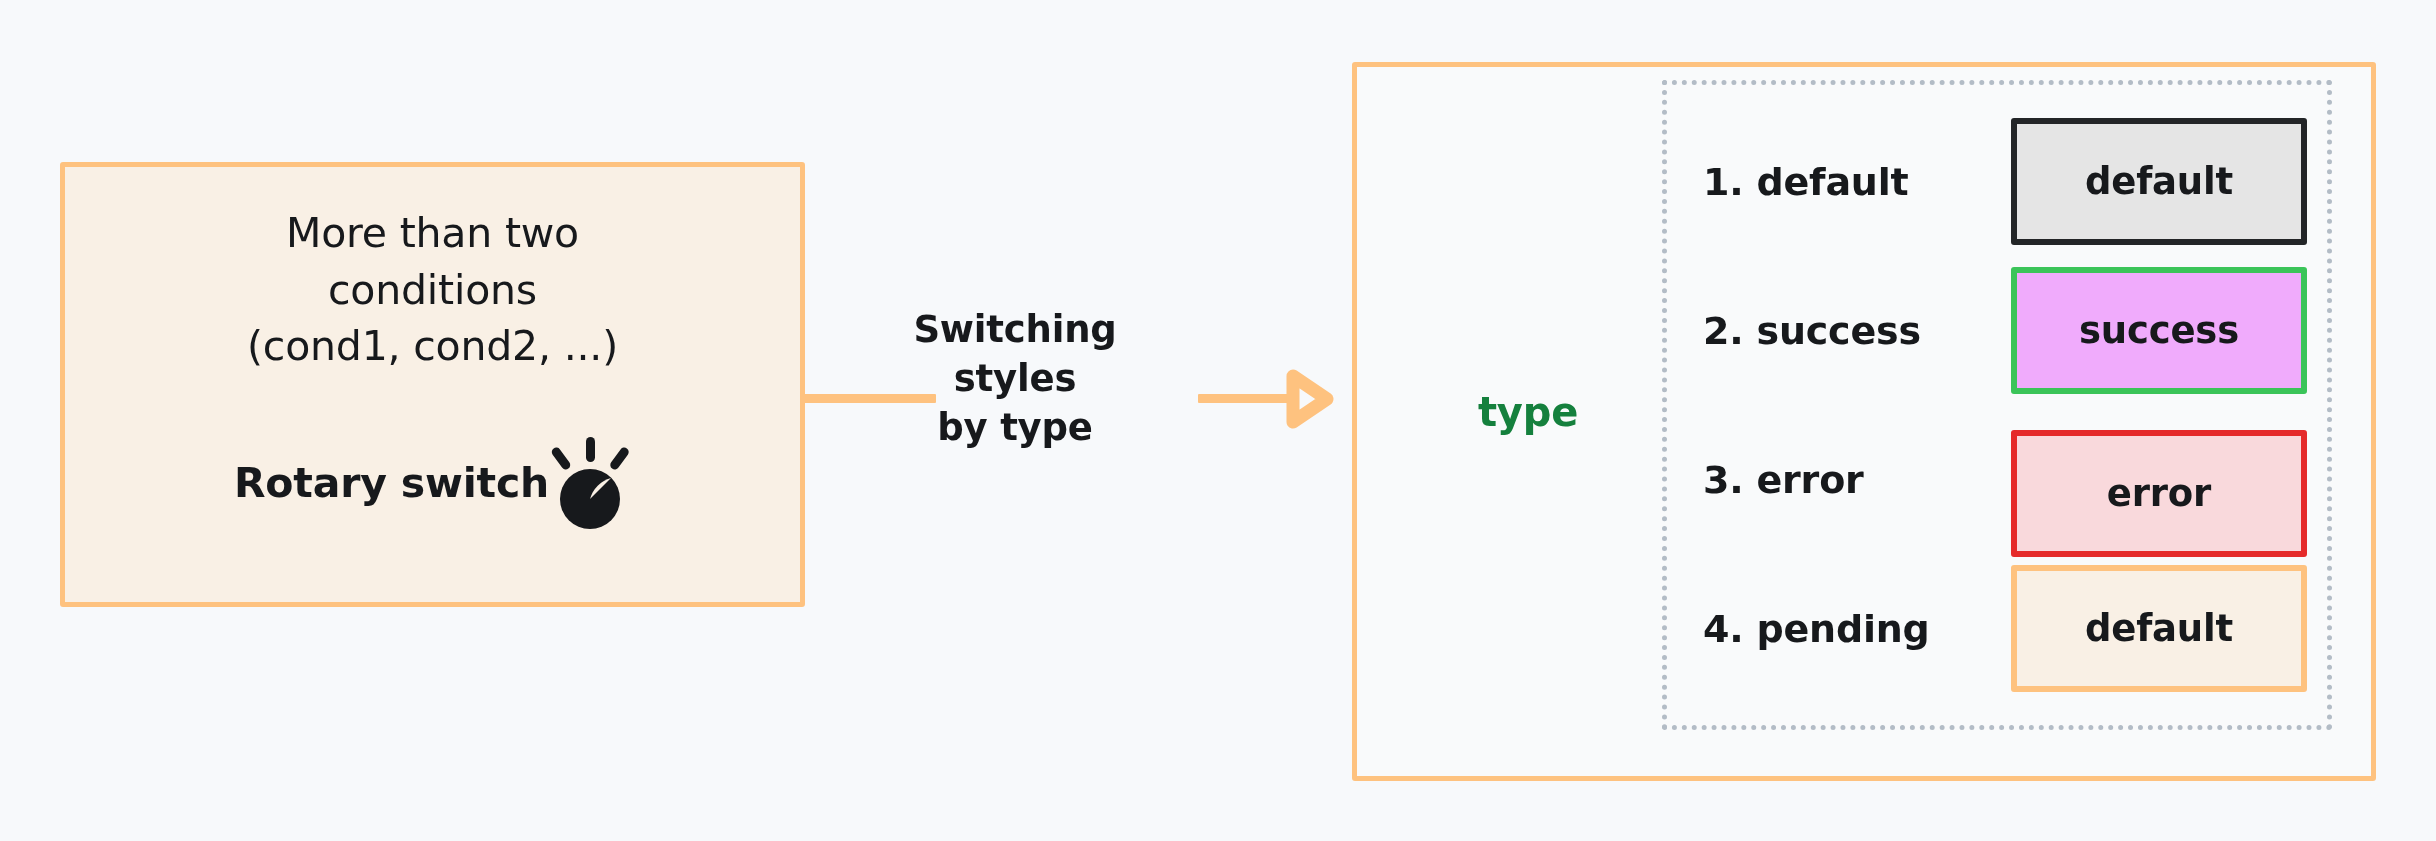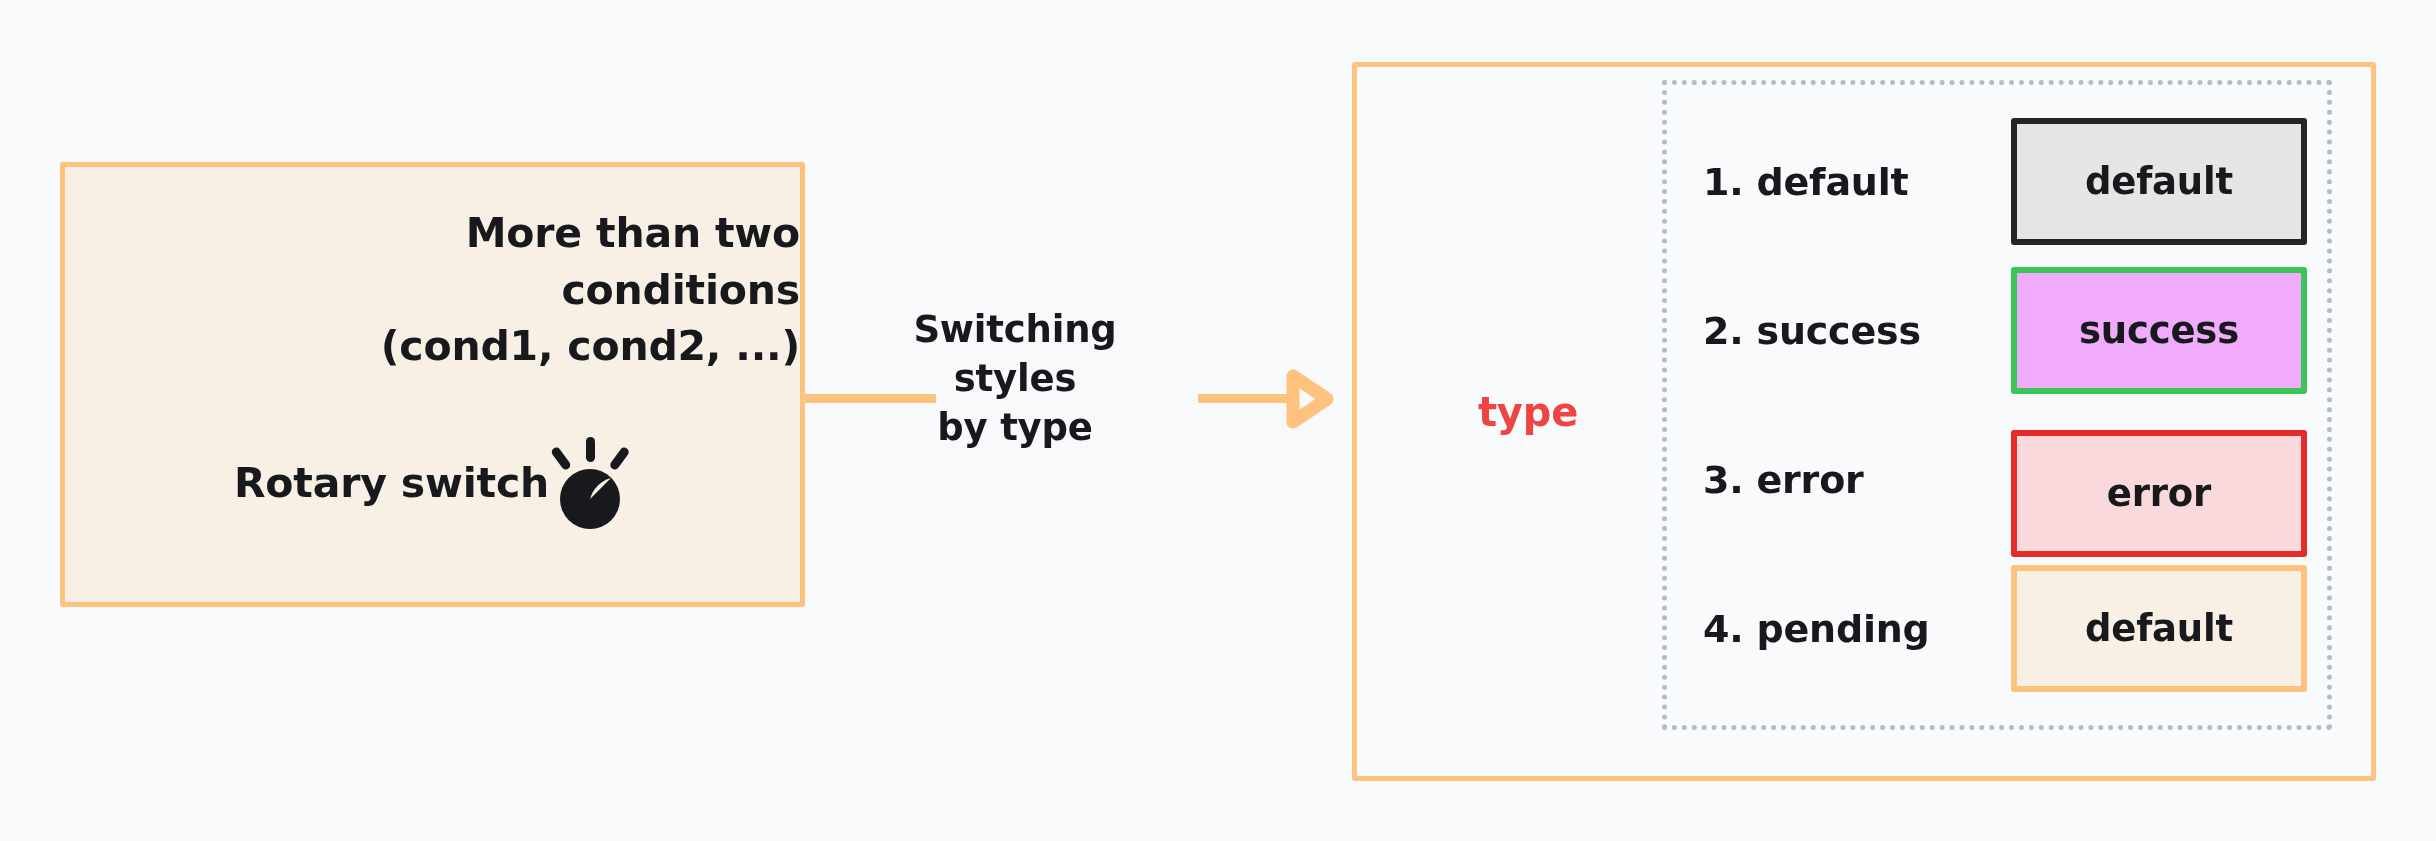--- a/index.html
+++ b/index.html
@@ -30,23 +30,23 @@
     box-sizing: border-box;
     background: #f9f0e5;
     border: 5px solid #fec27f;
     border-radius: 3px;
   }
   #left-box-title {
     position: absolute;
     left: 0;
     top: 38px;
     width: 100%;
-    text-align: right;
+    text-align: center;
     font-size: 41px;
-    font-weight: 700;
+    font-weight: 400;
     line-height: 1.38;
     color: #17191c;
     letter-spacing: -0.2px;
     white-space: pre-line;
   }
   #rotary-row {
     position: absolute;
     left: 0;
     top: 270px;
     width: 100%;
@@ -110,21 +110,21 @@
     border-radius: 3px;
   }
   #type-label {
     position: absolute;
     left: 36px;
     top: 322px;
     width: 270px;
     text-align: center;
     font-size: 40px;
     font-weight: 700;
-    color: #ef4444;
+    color: #15803d;
     letter-spacing: -0.2px;
   }
   #type-group {
     position: absolute;
     left: 305px;
     top: 13px;
     width: 670px;
     height: 650px;
     box-sizing: border-box;
     border: 5px dotted #b3bcc6;

